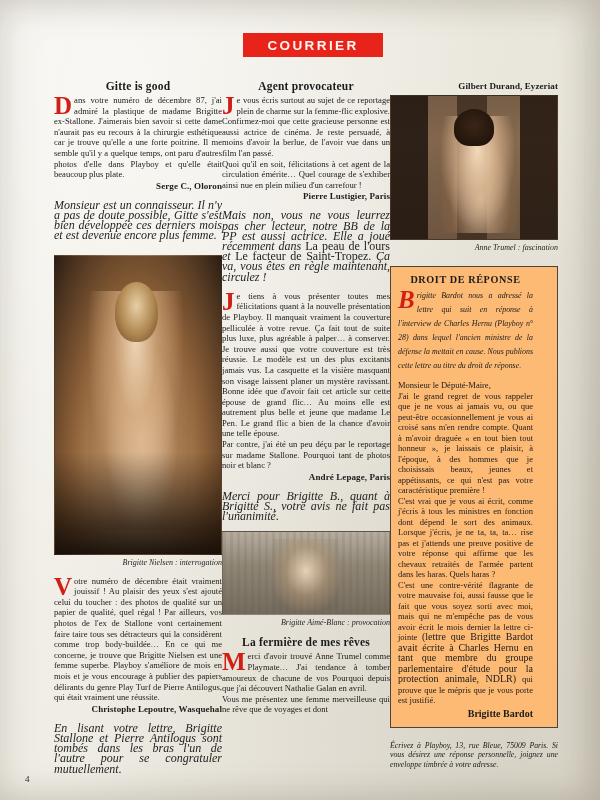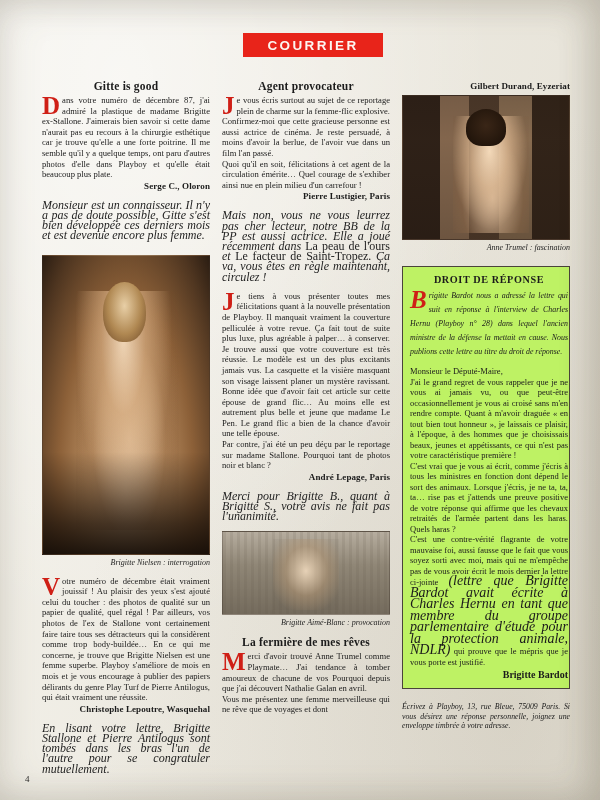--- a/index.html
+++ b/index.html
@@ -54,21 +54,21 @@
   }
 
   
   .cols {
     position: absolute;
     left: 42px;
     top: 80px;
     width: 528px;
     height: 700px;
     display: flex;
-    gap: 12px;
+    gap: 0;
     justify-content: center;
   }
   .col {
     width: 168px;
     position: relative;
   }
   .col-3 { width: 168px; }
 
   
   .headline {
@@ -213,23 +213,23 @@
     top: 9%;
     width: 24%;
     height: 26%;
     border-radius: 50% 50% 40% 40%;
     background: radial-gradient(ellipse at 50% 45%, #3a2617 0%, #23160c 70%, #150c06 100%);
   }
 
   
   .dr-box {
     margin-top: 14px;
-    background: #bef264;
+    background: #fdba74;
     border: 1px solid #4a443a;
-    padding: 6px 1px 8px 7px;
+    padding: 6px 24px 8px 7px;
     box-sizing: border-box;
   }
   .dr-title {
     text-align: center;
     font-size: 10.2px;
     font-weight: bold;
     letter-spacing: 0.6px;
     margin: 1px 0 4px 0;
   }
   .dr-intro {
@@ -239,21 +239,21 @@
     text-align: justify;
     margin: 0;
   }
   .dr-body {
     font-size: 8.5px;
     line-height: 10.5px;
     text-align: justify;
     margin: 7px 0 0 0;
   }
   .dr-body.tight { margin-top: 0; }
-  .dr-body .ital { font-style: italic; font-size: 14px; }
+  .dr-body .ital { font-size: 10px; }
   .dr-sig {
     font-size: 10px;
     font-weight: bold;
     text-align: right;
     margin: 2px 0 0 0;
   }
   .footer-note {
     margin-top: 13px;
     font-size: 7.8px;
     line-height: 9.6px;

